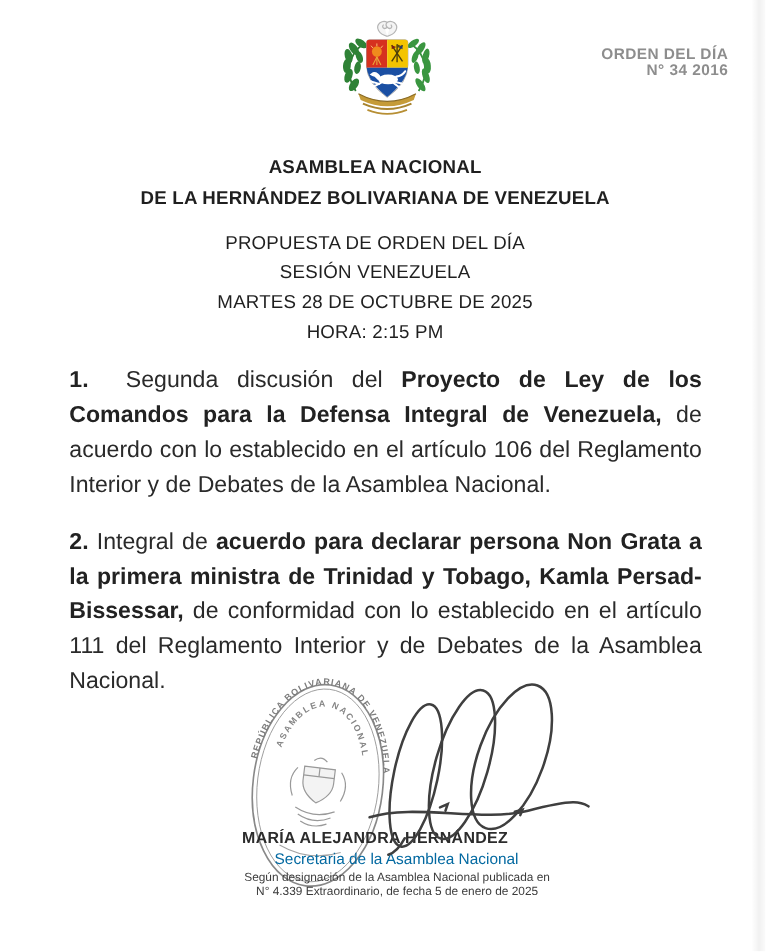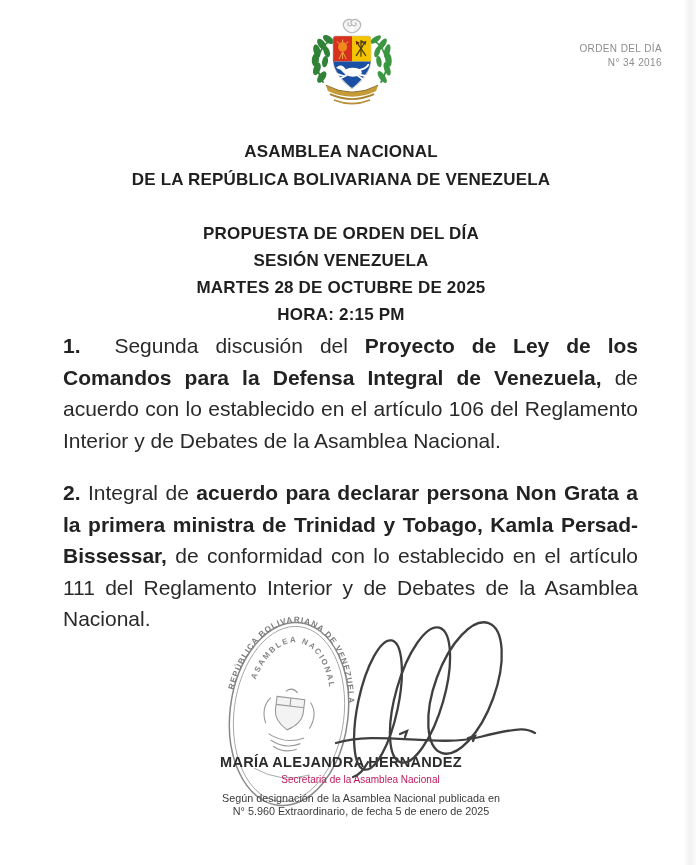--- a/index.html
+++ b/index.html
@@ -12,52 +12,52 @@
     color:#262626;
   }
   
   .edge-right{
     position:absolute;top:0;right:0;bottom:0;width:13px;
     background:linear-gradient(to right, rgba(0,0,0,0) 0%, rgba(0,0,0,0.055) 55%, rgba(0,0,0,0.015) 100%);
   }
   .order-ref{
     position:absolute;top:42px;right:34px;
     text-align:right;
-    font-size:10px;line-height:14px;
-    font-weight:400;letter-spacing:.4px;
+    font-size:14px;line-height:14px;
+    font-weight:700;letter-spacing:.4px;
     color:#8d8d8d;
   }
   .coat{position:absolute;top:13px;left:303px;width:98px;height:102px;}
   .title-block{
     position:absolute;top:138px;left:0;right:14px;
     text-align:center;
     font-size:17px;font-weight:700;line-height:28px;
     letter-spacing:.2px;color:#1f1f1f;
   }
   .subtitle-block{
-    position:absolute;top:220px;left:0;right:14px;
+    position:absolute;top:207px;left:0;right:14px;
     text-align:center;
-    font-size:17px;font-weight:700;line-height:27px;
+    font-size:17px;font-weight:400;line-height:27px;
     letter-spacing:.2px;color:#1f1f1f;
   }
   .agenda{
     position:absolute;top:330px;left:63px;width:575px;
     font-size:21px;line-height:31.5px;color:#2a2a2a;
     text-align:justify;
   }
   .agenda p{margin:0 0 21px 0;}
   .agenda .b{font-weight:700;color:#222;}
   .stamp{position:absolute;left:213px;top:612px;width:152px;height:205px;z-index:1;}
   .signature{position:absolute;left:332px;top:610px;width:206px;height:170px;z-index:4;}
   .sign-block{
     position:absolute;top:753px;left:0;right:14px;
     text-align:center;z-index:3;
   }
   .sign-name{font-size:14.5px;font-weight:700;letter-spacing:.3px;color:#2c2c2c;line-height:18px;}
-  .sign-role{font-size:10px;color:#be185d;line-height:18px;padding-left:39px;}
+  .sign-role{font-size:14px;color:#0369a1;line-height:18px;padding-left:39px;}
   .sign-notes{margin-top:3px;font-size:10.8px;line-height:12.8px;color:#3c3c3c;margin-left:40px;}
 </style>
 </head>
 <body>
 
 <div class="page">
 
   <div class="order-ref">
     <div>ORDEN DEL DÍA</div>
     <div>N° 34 2016</div>
@@ -145,21 +145,21 @@
             <path d="M51,76 L41,73"></path>
           <path d="M67,75 L75,81"></path>
             <path d="M69,74 L78,76"></path>
         </g>
       </g>
     </svg>
   </div>
 
   <div class="title-block">
     <div>ASAMBLEA NACIONAL</div>
-    <div>DE LA REPÚBLICA BOLIVARIANA DE VENEZUELA</div>
+    <div>DE LA HERNÁNDEZ BOLIVARIANA DE VENEZUELA</div>
   </div>
 
   <div class="subtitle-block">
     <div>PROPUESTA DE ORDEN DEL DÍA</div>
     <div>SESIÓN VENEZUELA</div>
     <div>MARTES 28 DE OCTUBRE DE 2025</div>
     <div>HORA: 2:15 PM</div>
   </div>
 
   <div class="agenda">
@@ -211,18 +211,18 @@
         <path d="M136,128 l7,-2 -2,5"></path>
       </g>
     </svg>
   </div>
 
   <div class="sign-block">
     <div class="sign-name">MARÍA ALEJANDRA HERNÁNDEZ</div>
     <div class="sign-role">Secretaria de la Asamblea Nacional</div>
     <div class="sign-notes">
       <div>Según designación de la Asamblea Nacional publicada en</div>
-      <div>N° 5.960 Extraordinario, de fecha 5 de enero de 2025</div>
+      <div>N° 4.339 Extraordinario, de fecha 5 de enero de 2025</div>
     </div>
   </div>
 
   <div class="edge-right"></div>
 </div>
 
 </body></html>

